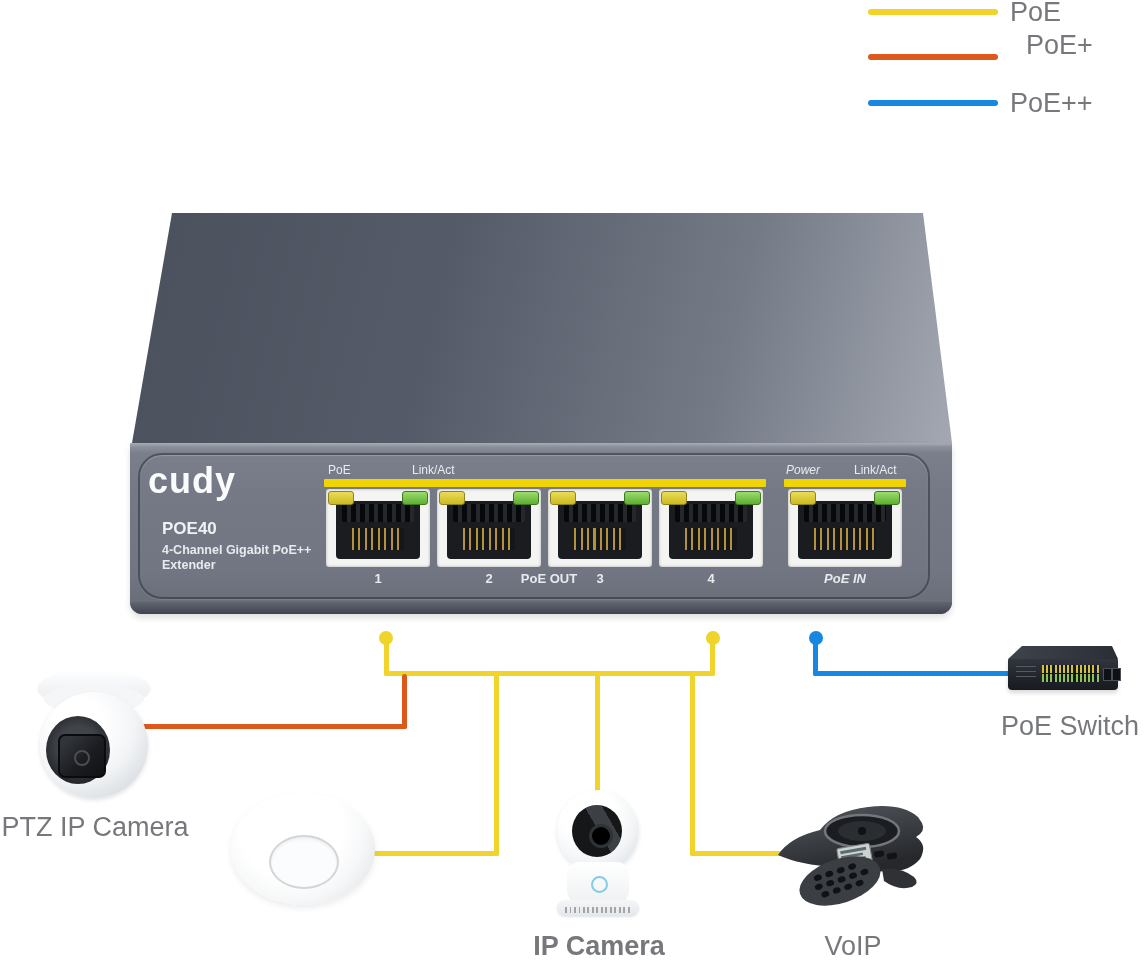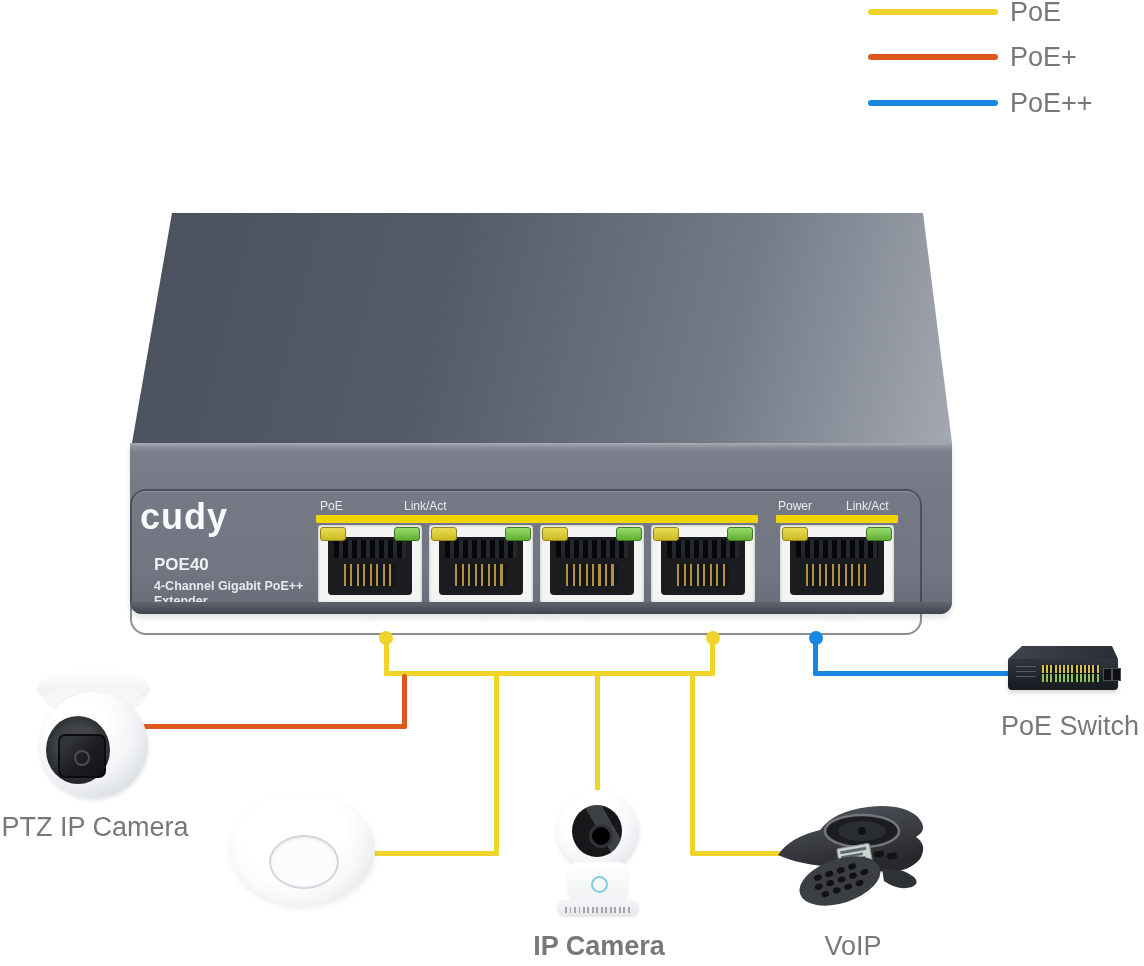--- a/index.html
+++ b/index.html
@@ -17,23 +17,23 @@
   .topface{position:absolute;left:0;top:0;width:822px;height:233px;
            clip-path:polygon(42px 3px,793px 3px,822px 233px,2px 233px);
            background:linear-gradient(104deg,#4A505C 0%,#555B68 38%,#747A86 72%,#A3A8B2 100%);}
   .frontface{position:absolute;left:0;top:233px;width:822px;height:171px;
              border-radius:0 0 12px 12px;
              background:linear-gradient(180deg,#A8ADB6 0px,#8A8F9A 4px,#7A7F8B 10px,#747985 30%,#717682 75%,#666B76 100%);
              box-shadow:0 4px 6px rgba(0,0,0,0.12);}
   .frontface::after{content:"";position:absolute;left:0;bottom:0;width:822px;height:12px;
              border-radius:0 0 12px 12px;
              background:linear-gradient(180deg,#60656F,#494E58 70%,#3E434D);}
-  .panel{position:absolute;left:0;top:10px;width:788px;height:142px;border-radius:16px;
+  .panel{position:absolute;left:8px;top:10px;width:788px;height:142px;border-radius:24px;
          border:2px solid rgba(43,48,58,0.55);
-         box-shadow:inset 0 1px 1px rgba(255,255,255,0.22),0 1px 1px rgba(255,255,255,0.12);margin-top:36px;}
+         box-shadow:inset 0 1px 1px rgba(255,255,255,0.22),0 1px 1px rgba(255,255,255,0.12);}
   .brand{position:absolute;left:8px;top:5px;font-size:36px;font-weight:600;letter-spacing:1px;color:#FAFBFC;}
   .model{position:absolute;left:22px;top:64px;font-size:17px;font-weight:700;color:#EFF1F4;}
   .sub{position:absolute;left:22px;font-size:12.5px;font-weight:700;color:#E8EAEE;}
   .stripe{position:absolute;top:24px;height:8px;background:#F0D403;border-radius:1px;}
   .pled-label{position:absolute;top:8px;font-size:12px;font-weight:400;color:#E9EBEF;}
   .plate{position:absolute;top:34px;width:104px;height:78px;background:#F4F4F3;border-radius:3px;
          box-shadow:inset 0 0 3px rgba(0,0,0,0.3);}
   .jack{position:absolute;left:10px;right:10px;top:12px;height:58px;background:#1A1C20;border-radius:4px;}
   .jack::before{content:"";position:absolute;left:6px;right:6px;top:3px;height:18px;border-radius:2px;
          background:repeating-linear-gradient(90deg,#07080A 0 5px,#24272C 5px 9px);}
@@ -101,21 +101,21 @@
   .sw-up{position:absolute;top:9px;width:7px;height:11px;background:#0E1013;border:1px solid #4A4F57;}
 </style>
 </head>
 <body>
 
 <div class="canvas">
 
   <div class="lg-line c-y" style="left:868px;top:9px;"></div>
   <div class="lg-label" style="top:-4px;">PoE</div>
   <div class="lg-line c-o" style="left:868px;top:54px;"></div>
-  <div class="lg-label" style="top:41px;">PoE+</div>
+  <div class="lg-label" style="top:29px;margin-left:16px;">PoE+</div>
   <div class="lg-line c-b" style="left:868px;top:100px;"></div>
   <div class="lg-label" style="top:87px;">PoE++</div>
 
   <div class="device">
     <div class="topface"></div>
     <div class="frontface">
       <div class="panel">
         <div class="brand">cudy</div>
         <div class="model">POE40</div>
         <div class="sub" style="top:88px;">4-Channel Gigabit PoE++</div>
@@ -145,29 +145,29 @@
           <span class="led led-y"></span>
           <span class="led led-g"></span>
         </div>
 
         <div class="pnum" style="left:186px;width:104px;">1</div>
         <div class="pnum" style="left:297px;width:104px;">2</div>
         <div class="pnum" style="left:359px;width:100px;">PoE OUT</div>
         <div class="pnum" style="left:408px;width:104px;">3</div>
         <div class="pnum" style="left:519px;width:104px;">4</div>
 
-        <div class="pled-label" style="left:646px;">Power</div>
+        <div class="pled-label" style="left:646px;font-style:italic;">Power</div>
         <div class="pled-label" style="left:714px;">Link/Act</div>
         <div class="stripe" style="left:644px;width:122px;"></div>
         <div class="plate" style="left:648px;width:114px;">
           <span class="jack"></span>
           <span class="led led-y"></span>
           <span class="led led-g"></span>
         </div>
-        <div class="pnum" style="left:648px;width:114px;">PoE IN</div>
+        <div class="pnum" style="left:648px;width:114px;font-style:italic;">PoE IN</div>
       </div>
     </div>
   </div>
 
   <div class="dot c-y" style="left:379px;top:631px;"></div>
   <div class="seg c-y" style="left:384px;top:640px;width:5px;height:36px;"></div>
   <div class="dot c-y" style="left:706px;top:631px;"></div>
   <div class="seg c-y" style="left:710px;top:640px;width:5px;height:36px;"></div>
   <div class="seg c-y" style="left:384px;top:671px;width:331px;height:5px;"></div>
 

